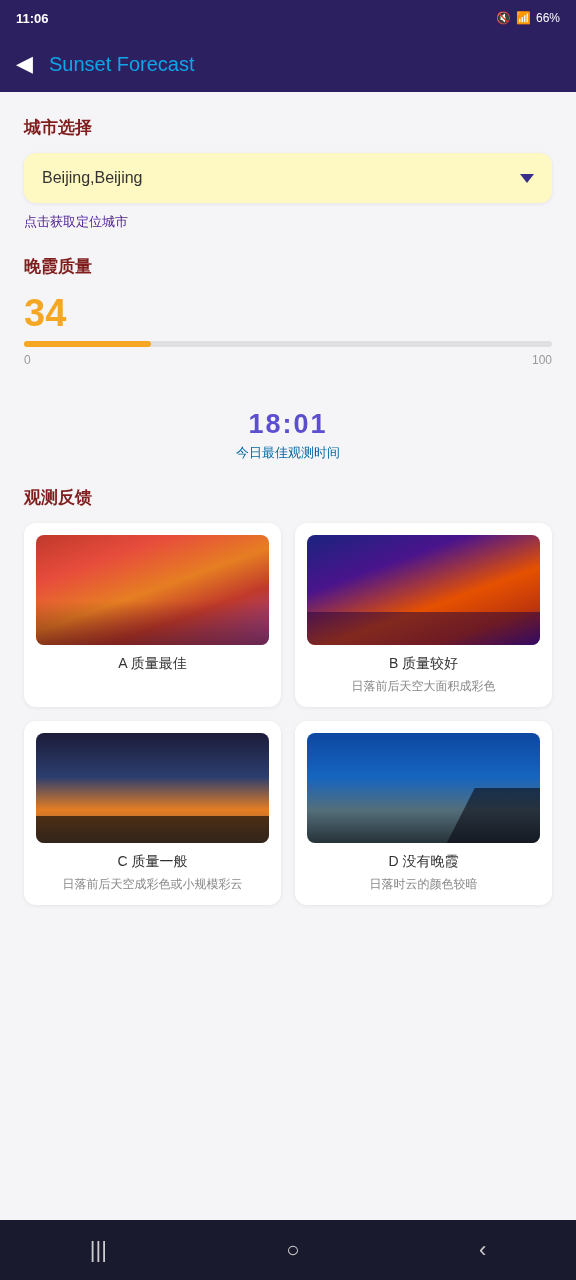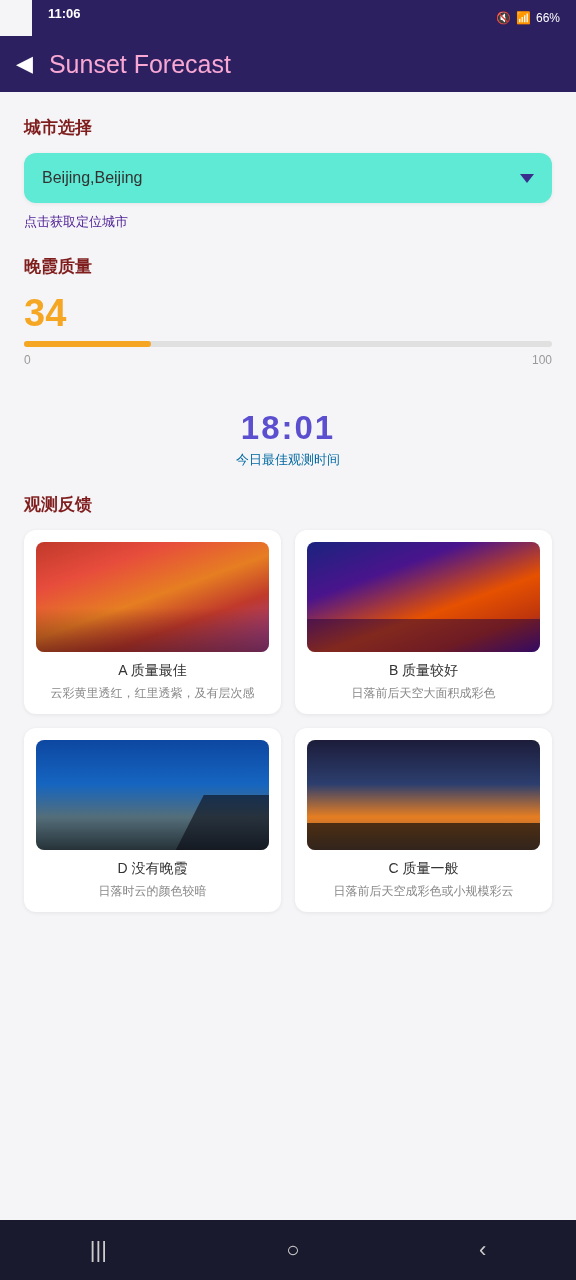--- a/index.html
+++ b/index.html
@@ -12,67 +12,67 @@
       display: flex;
       flex-direction: column;
     }
 
     
     .status-bar {
       background: #2d2060;
       color: white;
       display: flex;
       justify-content: space-between;
+      align-items: center;
       padding: 6px 16px;
       height: 36px;
       font-size: 13px;
-      margin-left: 32px;
     }
     .status-left { font-weight: 600; }
     .status-right { display: flex; align-items: center; gap: 5px; font-size: 12px; }
 
     
     .top-nav {
       background: #2d2060;
       color: white;
       display: flex;
       align-items: center;
       padding: 0 16px;
       height: 56px;
     }
     .back-btn {
       font-size: 22px;
       margin-right: 16px;
       cursor: pointer;
       color: white;
     }
     .nav-title {
-      font-size: 25px;
+      font-size: 20px;
       font-weight: 500;
-      color: #f9a8d4;
+      color: #0ea5e9;
     }
 
     
     .content {
       flex: 1;
       padding: 24px 24px;
       background: #f5f5f7;
     }
 
     .section-title {
       font-size: 17px;
       font-weight: 600;
       color: #7f1d1d;
       margin-bottom: 14px;
     }
 
     
     .city-section { margin-bottom: 24px; }
     .city-select-box {
-      background: #5eead4;
+      background: #fef9c3;
       border-radius: 12px;
       padding: 16px 18px;
       display: flex;
       align-items: center;
       justify-content: space-between;
       box-shadow: 0 1px 4px rgba(0,0,0,0.07);
       text-align: right;
     }
     .city-name { font-size: 16px; color: #333; }
     .dropdown-arrow {
@@ -114,21 +114,21 @@
       font-size: 12px;
       color: #999;
     }
 
     
     .time-section {
       text-align: center;
       padding: 18px 0 24px;
     }
     .best-time {
-      font-size: 33px;
+      font-size: 27px;
       font-weight: 600;
       color: #5b4fcf;
       letter-spacing: 2px;
     }
     .best-time-label {
       font-size: 13px;
       color: #0369a1;
       margin-top: 4px;
     }
 
@@ -285,36 +285,35 @@
     <div class="best-time">18:01</div>
     <div class="best-time-label">今日最佳观测时间</div>
   </div>
 
   <div class="feedback-section">
     <div class="section-title">观测反馈</div>
     <div class="feedback-grid" id="feedback-grid">
     <div class="feedback-card">
           <div class="img-a"></div>
           <div class="feedback-grade">A 质量最佳</div>
-          <div class="feedback-desc">云彩黄里透红，红里透紫，及有层次感</div>
         </div>
         <div class="feedback-card">
           <div class="img-b"></div>
           <div class="feedback-grade">B 质量较好</div>
           <div class="feedback-desc">日落前后天空大面积成彩色</div>
         </div>
         <div class="feedback-card">
+          <div class="img-c"></div>
+          <div class="feedback-grade">C 质量一般</div>
+          <div class="feedback-desc">日落前后天空成彩色或小规模彩云</div>
+        </div>
+        <div class="feedback-card">
           <div class="img-d"></div>
           <div class="feedback-grade">D 没有晚霞</div>
           <div class="feedback-desc">日落时云的颜色较暗</div>
-        </div>
-        <div class="feedback-card">
-          <div class="img-c"></div>
-          <div class="feedback-grade">C 质量一般</div>
-          <div class="feedback-desc">日落前后天空成彩色或小规模彩云</div>
         </div>
       </div>
   </div>
 
 </div>
 
 <div class="bottom-nav">
   <span class="nav-btn">|||</span>
   <span class="nav-btn">○</span>
   <span class="nav-btn">‹</span>

